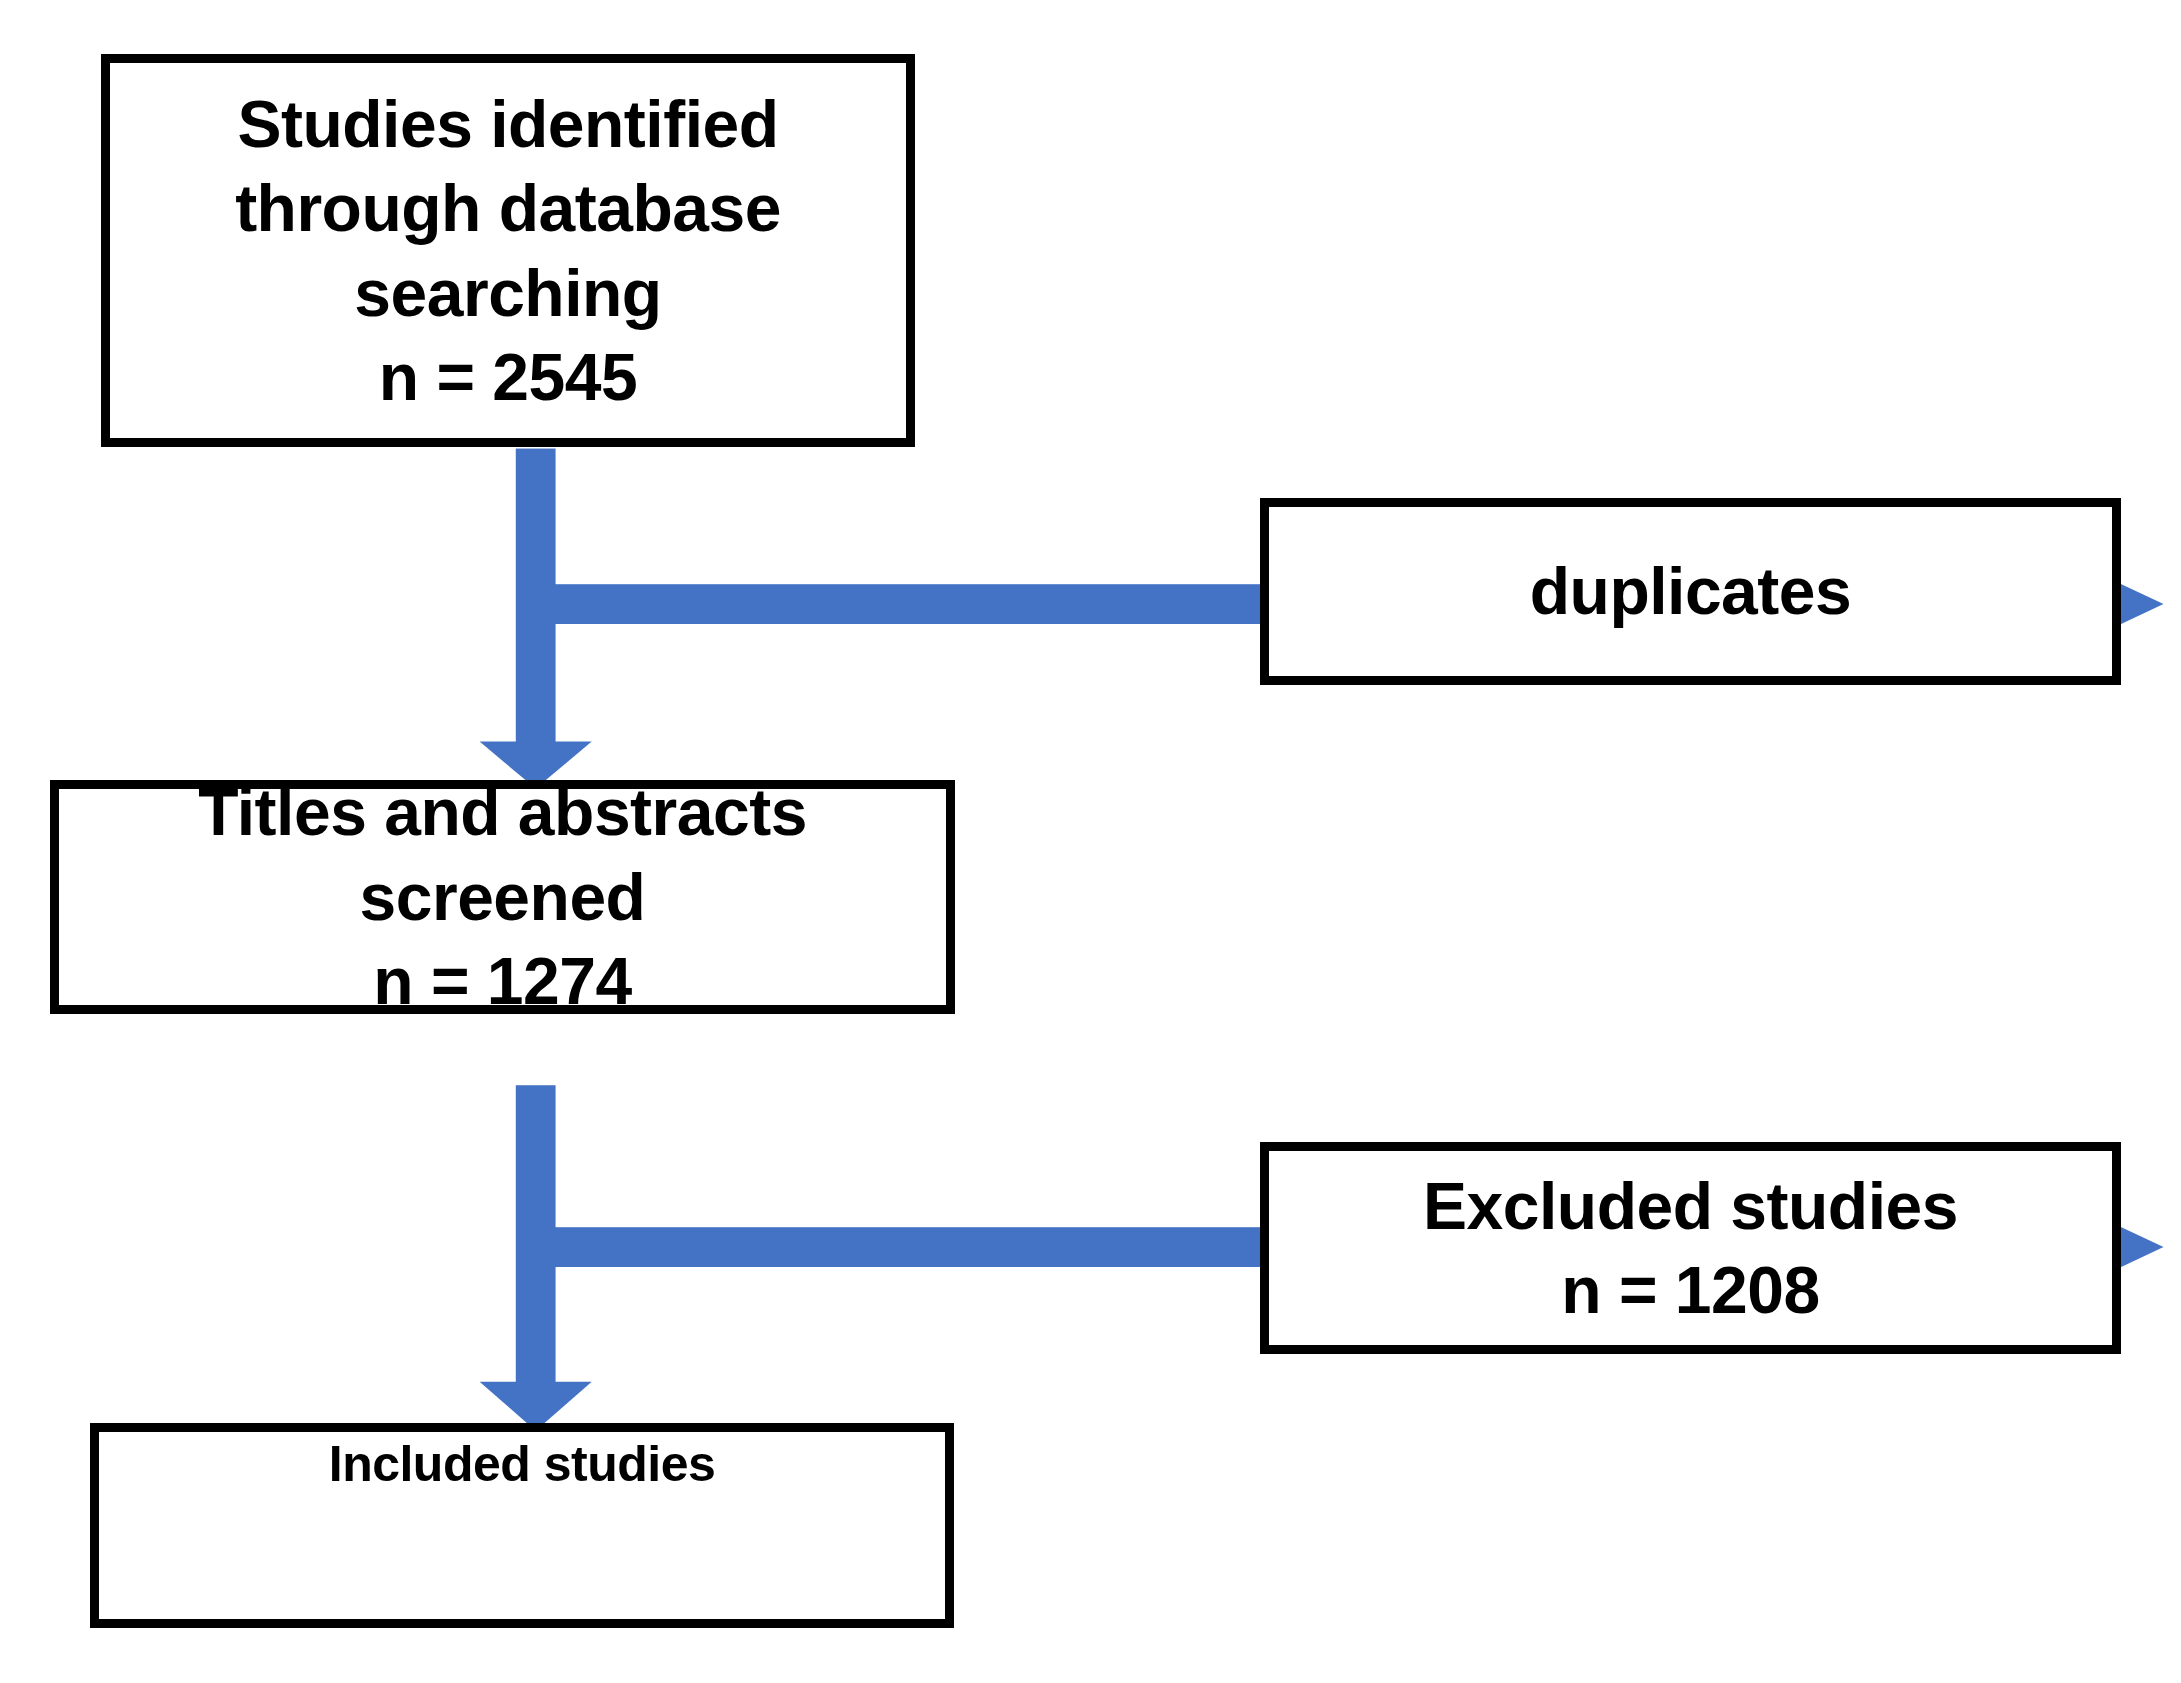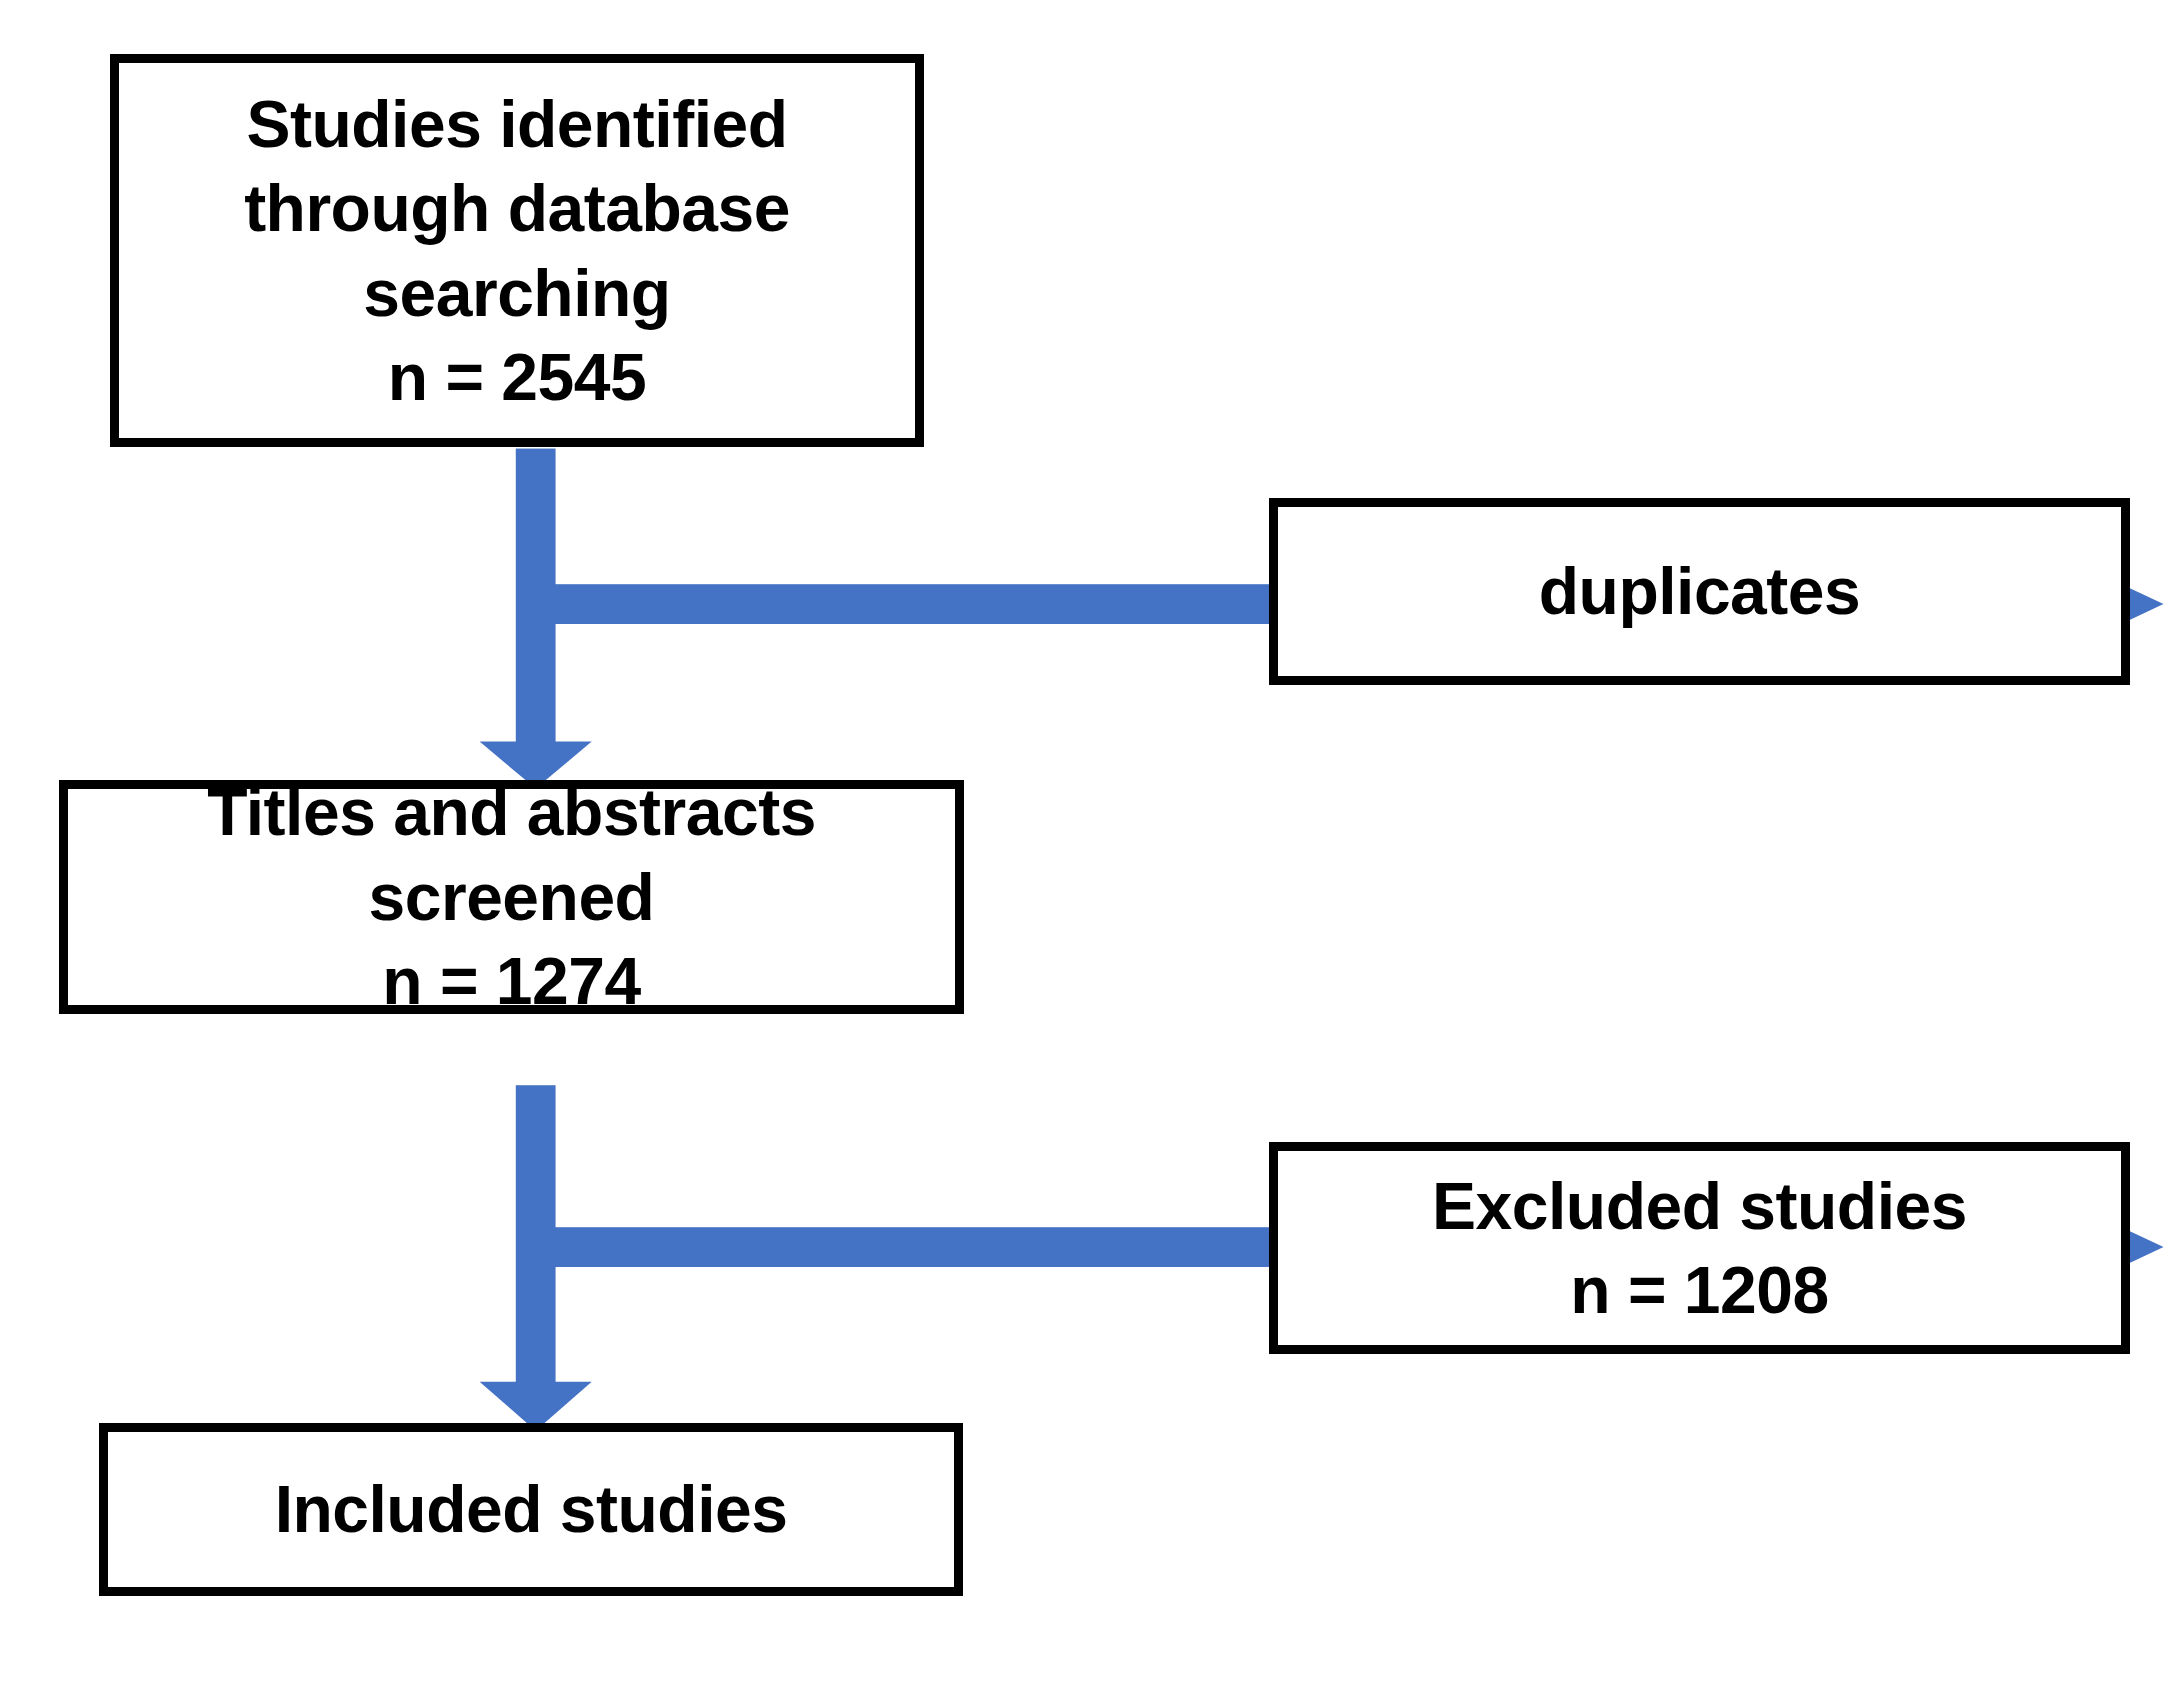--- a/index.html
+++ b/index.html
@@ -26,21 +26,20 @@
     border: 9px solid #000000;
     display: flex;
     flex-direction: column;
     align-items: center;
     justify-content: center;
     text-align: center;
     font-weight: bold;
     color: #000000;
     line-height: 1.28;
     letter-spacing: -0.5px;
-    margin-left: 9px;
   }
   .flow-box .line {
     display: block;
     white-space: nowrap;
   }
 
   
   #box-identified {
     left: 101px;  top: 54px;   width: 814px;  height: 393px;
     font-size: 66px;
@@ -51,22 +50,23 @@
   }
   #box-screened {
     left: 50px;   top: 780px;  width: 905px; height: 234px;
     font-size: 66px;
   }
   #box-excluded {
     left: 1260px; top: 1142px; width: 861px;  height: 212px;
     font-size: 66px;
   }
   #box-included {
-    left: 90px;  top: 1423px; width: 864px;  height: 173px;
-    font-size: 66px;
+    left: 90px;  top: 1423px; width: 864px;  height: 205px;
+    font-size: 50px;
+    justify-content: space-between;
   }
 
   
   #connectors {
     position: absolute;
     left: 0;
     top: 0;
     width: 2181px;
     height: 1683px;
     pointer-events: none;

